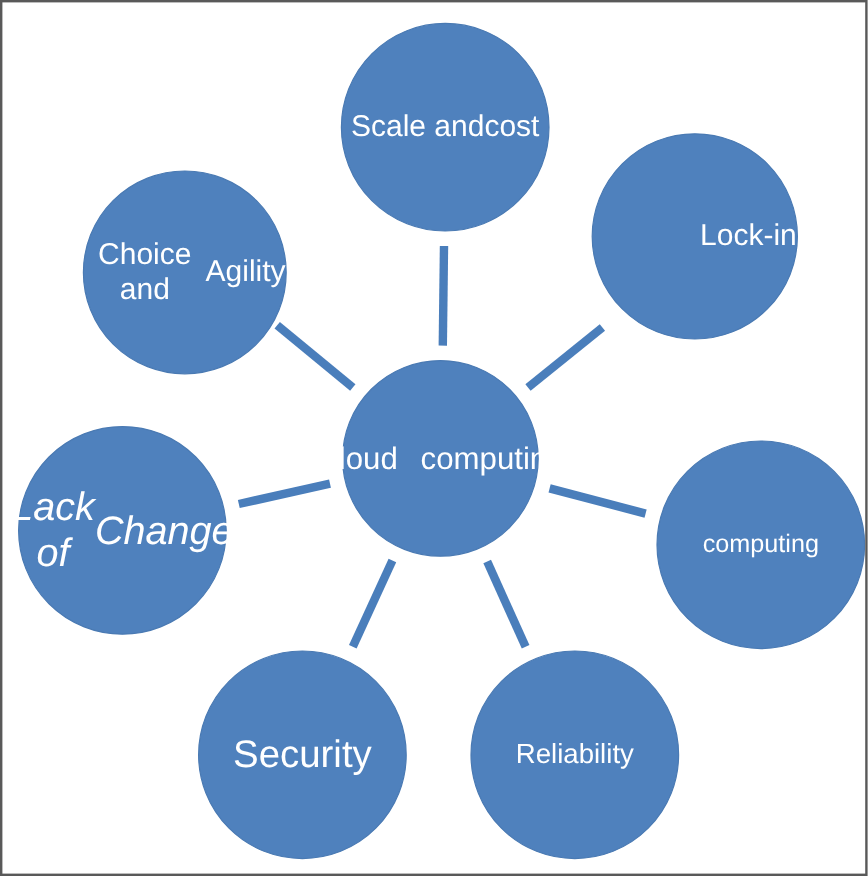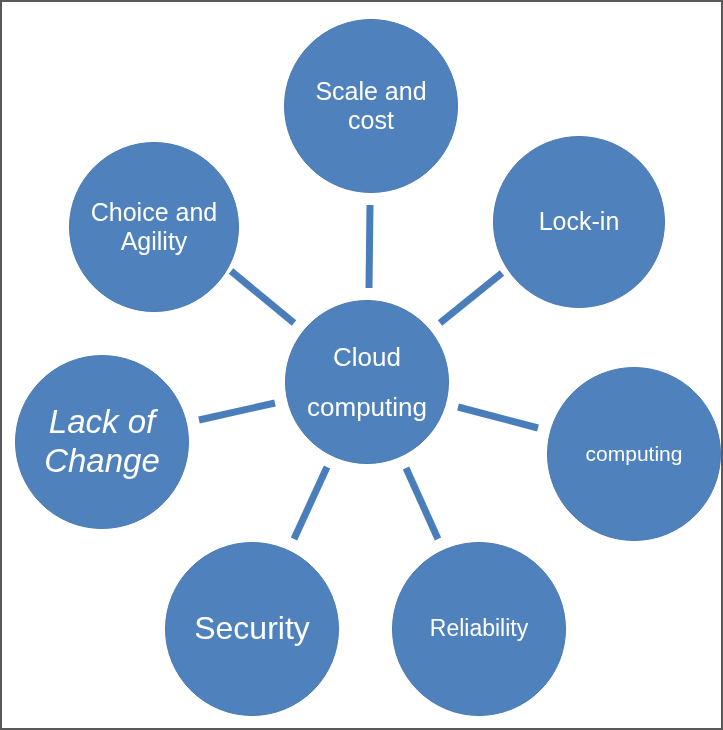--- a/index.html
+++ b/index.html
@@ -30,31 +30,31 @@
     stroke:var(--connector);
     stroke-width:7;
   }
   .node{
     position:absolute;
     border-radius:50%;
     background:var(--fill);
     border:1px solid var(--edge);
     box-sizing:border-box;
     display:flex;
-    flex-direction:column;
+    flex-direction:row;
     align-items:center;
     justify-content:center;
     text-align:center;
     color:var(--text);
     line-height:1.18;
   }
   
   .node-center      {left:283px;top:298px;width:164px;height:164px;font-size:26px;gap:19px;}
   .node-scale       {left:282px;top:17px; width:174px;height:174px;font-size:25px;}
-  .node-lockin      {left:491px;top:134px;width:172px;height:172px;font-size:25px;}
+  .node-lockin      {left:491px;top:109px;width:172px;height:172px;font-size:25px;justify-content:flex-end;}
   .node-change      {left:545px;top:365px;width:174px;height:174px;font-size:27px;}
   .node-reliability {left:390px;top:540px;width:174px;height:174px;font-size:23px;}
   .node-security    {left:163px;top:540px;width:174px;height:174px;font-size:32px;}
   .node-lack        {left:13px; top:353px;width:174px;height:174px;font-size:33px;font-style:italic;}
   .node-choice      {left:67px; top:140px;width:170px;height:170px;font-size:25px;}
   .node-change .line2{font-size:21px;}
 </style>
 </head>
 <body>
 

